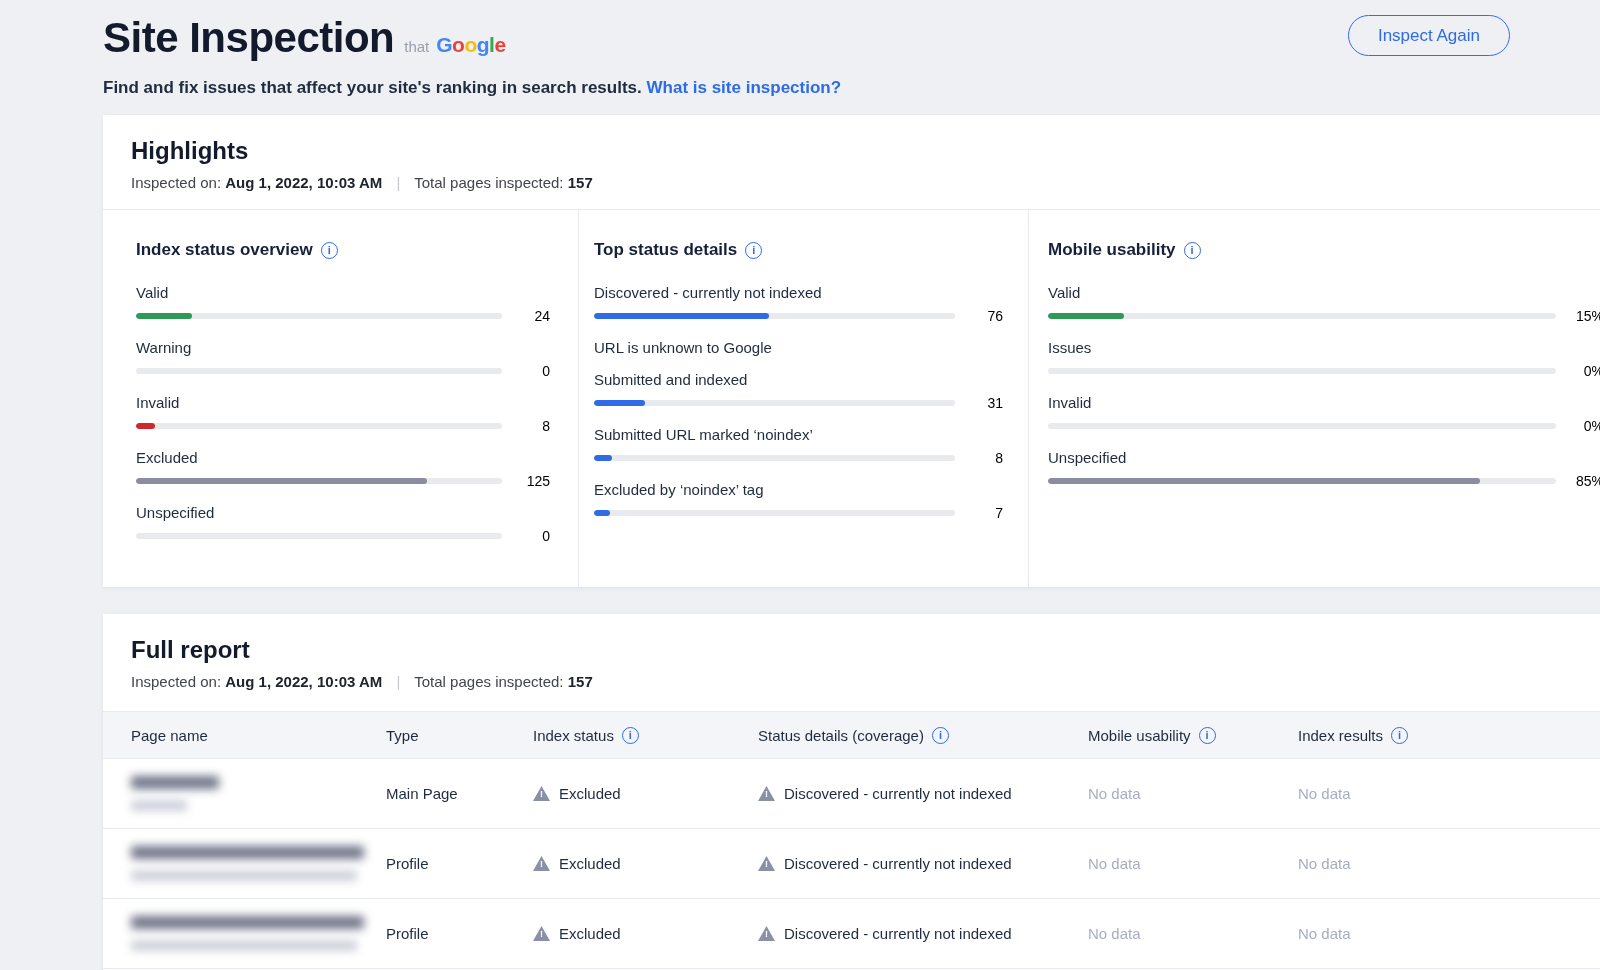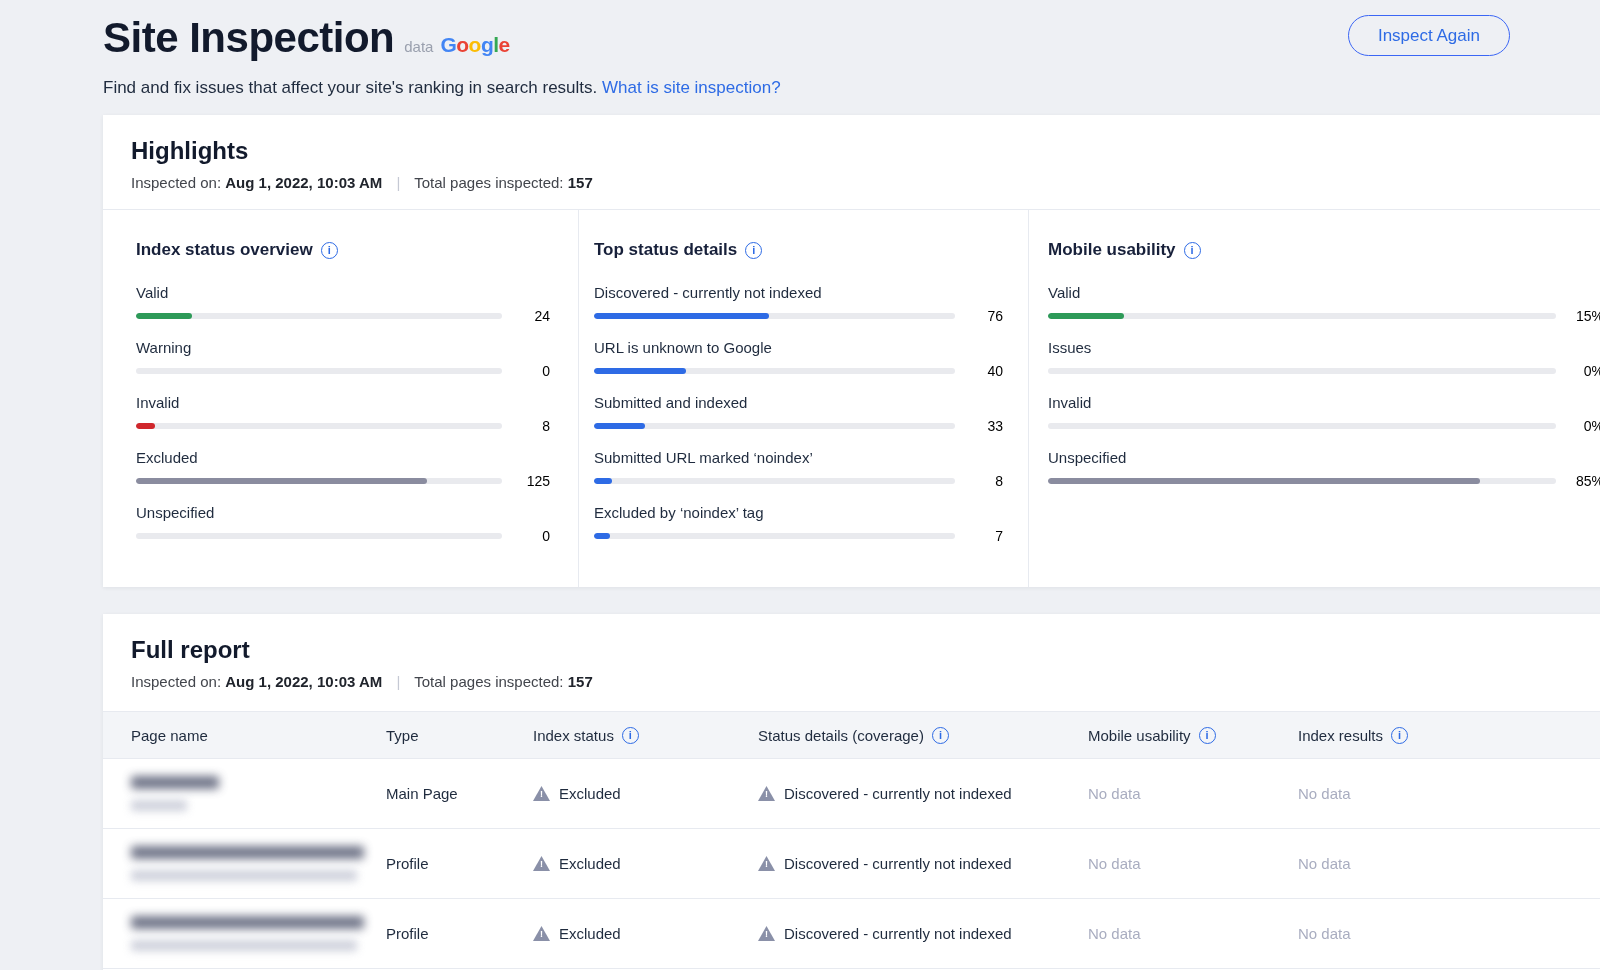--- a/index.html
+++ b/index.html
@@ -9,21 +9,21 @@
     font-family:"Liberation Sans", sans-serif;
     color:#1F2B3E;
     position:relative;
   }
   
   .page-header { padding:14px 90px 0 103px; position:relative; }
   .title-row { display:flex; align-items:baseline; }
   .page-title { font-size:42px; font-weight:800; letter-spacing:-0.5px; color:#121A2C; }
   .with-label { font-size:15px; color:#9AA0AE; margin-left:10px; }
   .google-logo { font-size:21px; font-weight:600; letter-spacing:-0.5px; margin-left:7px; }
-  .page-subtitle { margin-top:16px; font-size:17px; color:#1F2B3E; }
+  .page-subtitle { margin-top:16px; font-size:17px; color:#1F2B3E;font-weight:bold; }
   .page-subtitle a { color:#2E6BE5; text-decoration:none; cursor:pointer; }
   .inspect-btn {
     position:absolute; top:15px; right:90px;
     height:41px; padding:0 29px; border-radius:21px;
     border:1.5px solid #3B66F5; background:transparent;
     color:#2E6BE5; font-size:17px; font-family:inherit; cursor:pointer;
     display:flex; align-items:center;
   }
   
   .card {
@@ -72,21 +72,21 @@
          flex:none; margin-right:9px; color:#fff; font-weight:bold; line-height:1; }
   .sev.warning { width:17px; height:15px; background:#8A90A8;
          clip-path:polygon(50% 0,100% 100%,0 100%); font-size:9px; padding-bottom:2px; }
 </style>
 </head>
 <body>
 
 <div class="page-header">
   <div class="title-row">
     <span class="page-title">Site Inspection</span>
-    <span class="with-label">data</span>
+    <span class="with-label">that</span>
     <span class="google-logo"><span style="color: rgb(66, 133, 244);">G</span><span style="color: rgb(234, 67, 53);">o</span><span style="color: rgb(251, 188, 5);">o</span><span style="color: rgb(66, 133, 244);">g</span><span style="color: rgb(52, 168, 83);">l</span><span style="color: rgb(234, 67, 53);">e</span></span>
   </div>
   <div class="page-subtitle">
     <span>Find and fix issues that affect your site's ranking in search results.</span>
     <a>What is site inspection?</a>
   </div>
   <button class="inspect-btn">Inspect Again</button>
 </div>
 
 <div class="card" style="margin-top:17px;">
@@ -163,34 +163,28 @@
         <div class="bar-label">Discovered - currently not indexed</div>
         <div class="bar-row">
             <div class="bar-track">
               <div class="bar-fill" style="width: 48.4%; background: rgb(46, 107, 229);"></div>
             </div>
             <div class="bar-value">76</div>
           </div>
       </div>
       <div class="bar-group">
         <div class="bar-label">URL is unknown to Google</div>
-        <div class="bar-row">
-            <div class="bar-track">
-              <div class="bar-fill" style="width: 25.5%; background: rgb(46, 107, 229);"></div>
-            </div>
-            <div class="bar-value">40</div>
-          </div>
       </div>
       <div class="bar-group">
         <div class="bar-label">Submitted and indexed</div>
         <div class="bar-row">
             <div class="bar-track">
               <div class="bar-fill" style="width: 14%; background: rgb(46, 107, 229);"></div>
             </div>
-            <div class="bar-value">33</div>
+            <div class="bar-value">31</div>
           </div>
       </div>
       <div class="bar-group">
         <div class="bar-label">Submitted URL marked ‘noindex’</div>
         <div class="bar-row">
             <div class="bar-track">
               <div class="bar-fill" style="width: 5.1%; background: rgb(46, 107, 229);"></div>
             </div>
             <div class="bar-value">8</div>
           </div>

